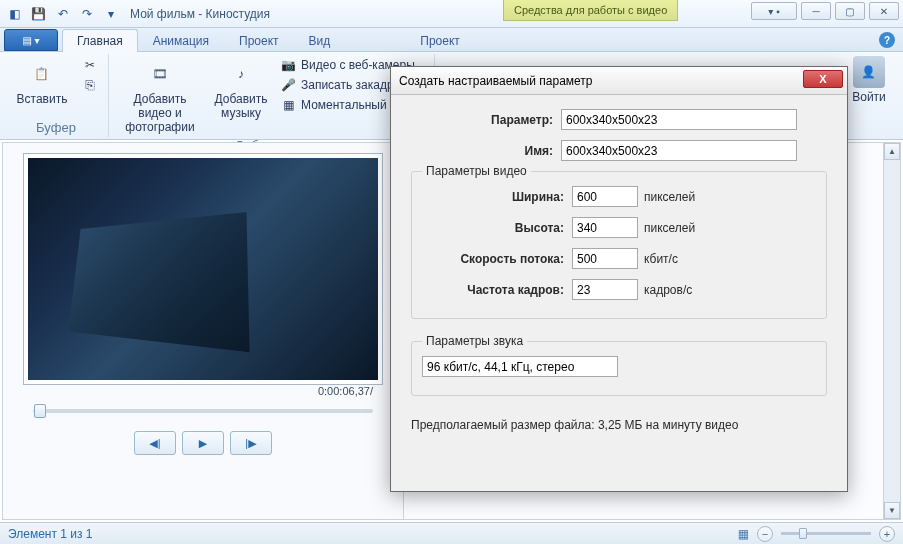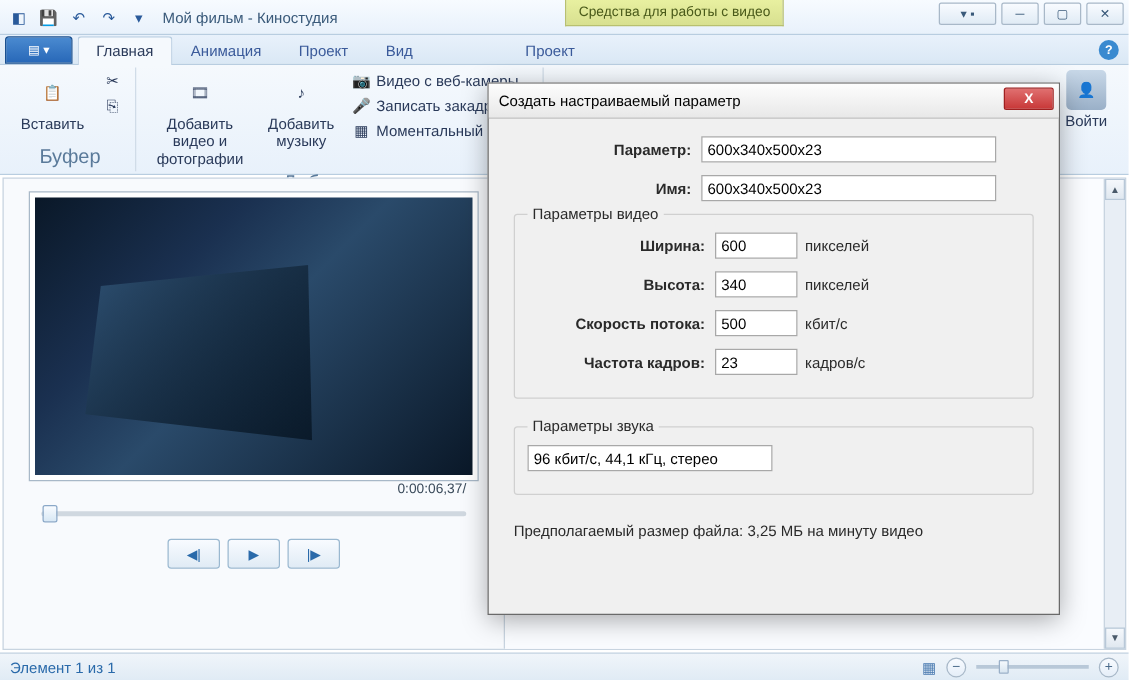--- a/index.html
+++ b/index.html
@@ -1,33 +1,33 @@
 <!DOCTYPE html>
 <html><head>
 <meta charset="utf-8">
 <style>
 *{box-sizing:border-box;margin:0;padding:0;font-family:"Segoe UI",Tahoma,sans-serif;font-size:12px}
 body{background:#fff;width:903px;height:544px;overflow:hidden;position:relative}
 .titlebar{height:28px;background:linear-gradient(#f7fbff,#e8f1fb);border-bottom:1px solid #b8cde0;display:flex;align-items:center;padding:0 4px;position:relative}
 .qat{display:flex;align-items:center;gap:2px}
 .qat-btn{width:22px;height:22px;display:flex;align-items:center;justify-content:center;border-radius:2px;color:#2a5a9a}
 .title-text{margin-left:8px;color:#3a5a7a}
-.context-tab{position:absolute;left:452px;top:0;background:linear-gradient(#e8f0a0,#d8e090);border:1px solid #b8c070;border-top:none;padding:4px 10px;font-size:11px;color:#4a5a1a}
+.context-tab{position:absolute;left:503px;top:0;background:linear-gradient(#e8f0a0,#d8e090);border:1px solid #b8c070;border-top:none;padding:4px 10px;font-size:11px;color:#4a5a1a}
 .winbtns{position:absolute;right:4px;top:2px;display:flex;gap:4px}
 .winbtn{width:30px;height:18px;border:1px solid #a8b8c8;border-radius:2px;background:linear-gradient(#f8fbff,#e0ebf5);display:flex;align-items:center;justify-content:center;color:#3a5a7a;font-size:10px}
 .winbtn.double{width:46px}
 .tabbar{height:24px;background:linear-gradient(#e8f1fb,#dae8f5);border-bottom:1px solid #b8cde0;display:flex;align-items:flex-end;padding-left:4px;position:relative}
 .filebtn{width:54px;height:22px;background:linear-gradient(#4a8ad0,#2868b8);border:1px solid #1a5090;border-radius:3px 3px 0 0;display:flex;align-items:center;justify-content:center;color:#fff;margin-right:4px}
 .tab{padding:4px 14px;color:#3a5a9a;border:1px solid transparent;border-bottom:none;position:relative;top:1px}
 .tab.active{background:#f5f9fd;border-color:#b8cde0;border-radius:3px 3px 0 0;color:#2a3a5a}
 .help-icon{position:absolute;right:8px;top:4px;width:16px;height:16px;border-radius:50%;background:#3a8ad0;color:#fff;display:flex;align-items:center;justify-content:center;font-size:10px;font-weight:bold}
 .ribbon{height:88px;background:linear-gradient(#f5f9fd,#e8f1fb);border-bottom:1px solid #b8cde0;display:flex;padding:2px 4px}
 .rgroup{display:flex;flex-direction:column;align-items:center;padding:2px 6px;border-right:1px solid #d0dce8}
 .rgroup-body{flex:1;display:flex;align-items:flex-start;gap:4px}
-.rgroup-label{font-size:16px;color:#5a7a9a;margin-top:2px}
+.rgroup-label{font-size:13px;color:#5a7a9a;margin-top:2px}
 .bigbtn{display:flex;flex-direction:column;align-items:center;padding:2px 4px;width:64px;text-align:center;color:#2a3a5a}
 .bigbtn .ico{width:32px;height:32px;margin-bottom:2px;display:flex;align-items:center;justify-content:center}
 .smallbtns{display:flex;flex-direction:column;gap:2px}
 .smallbtn{display:flex;align-items:center;gap:4px;padding:1px 4px;color:#2a3a5a}
 .smallbtn .ico{width:16px;height:16px;display:flex;align-items:center;justify-content:center}
 .content{position:absolute;top:140px;left:0;right:0;bottom:22px;background:#f8fafd;border:1px solid #c8d4e0;margin:2px;display:flex}
 .preview-area{width:400px;padding:10px;display:flex;flex-direction:column;align-items:center}
 .preview-frame{width:360px;height:232px;background:#fff;border:1px solid #a8b8c8;padding:4px}
 .preview-video{width:100%;height:100%;background:linear-gradient(135deg,#0a1828 0%,#1a3050 30%,#2a4a6a 50%,#0a1828 100%);position:relative;overflow:hidden}
 .preview-video::before{content:"";position:absolute;left:30px;top:60px;width:180px;height:120px;background:linear-gradient(135deg,#2a4a6a,#0a1a2a);transform:perspective(200px) rotateY(-20deg) rotateX(10deg)}

